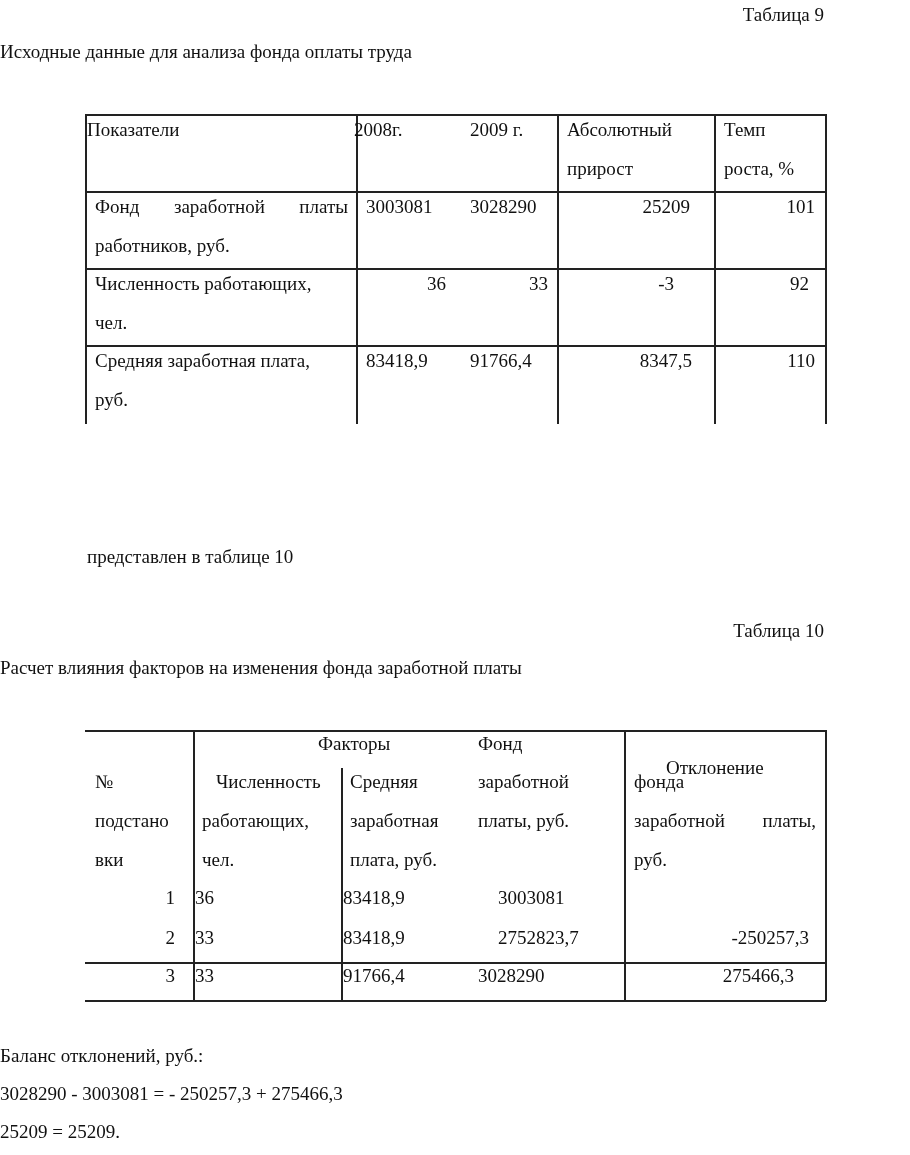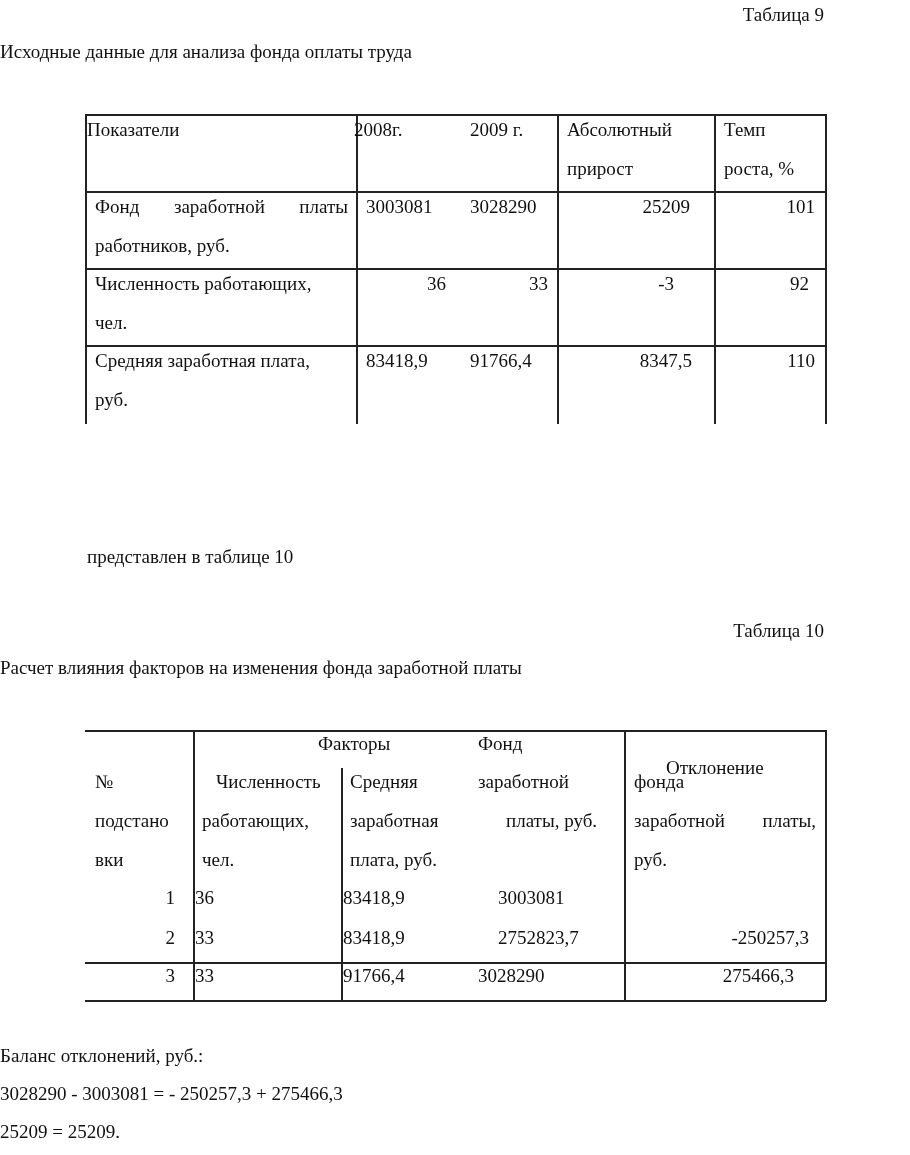--- a/index.html
+++ b/index.html
@@ -98,21 +98,21 @@
   <div class="cell" style="left:216px; top:772px;">Численность</div>
   <div class="cell" style="left:202px; top:811px;">работающих,</div>
   <div class="cell" style="left:202px; top:850px;">чел.</div>
 
   <div class="cell" style="left:350px; top:772px;">Средняя</div>
   <div class="cell" style="left:350px; top:811px;text-align:right;">заработная</div>
   <div class="cell" style="left:350px; top:850px;">плата, руб.</div>
 
   <div class="cell" style="left:478px; top:734px;">Фонд</div>
   <div class="cell" style="left:478px; top:772px;">заработной</div>
-  <div class="cell" style="left:478px; top:811px;margin-left:28px;">платы, руб.</div>
+  <div class="cell" style="left:478px; top:811px;">платы, руб.</div>
 
   <div class="cell" style="left:666px; top:734px;margin-top:24px;">Отклонение</div>
   <div class="cell" style="left:634px; top:772px;">фонда</div>
   <div class="cell just" style="left:634px; width:182px; top:811px;">заработной платы,</div>
   <div class="cell" style="left:634px; top:850px;">руб.</div>
 
   <div>
     <div class="cell right" style="left:95px; width:80px; top:888px;">1</div>
     <div class="cell center" style="left:195px; width:148px; top:888px;">36</div>
     <div class="cell center" style="left:343px; width:130px; top:888px;">83418,9</div>

